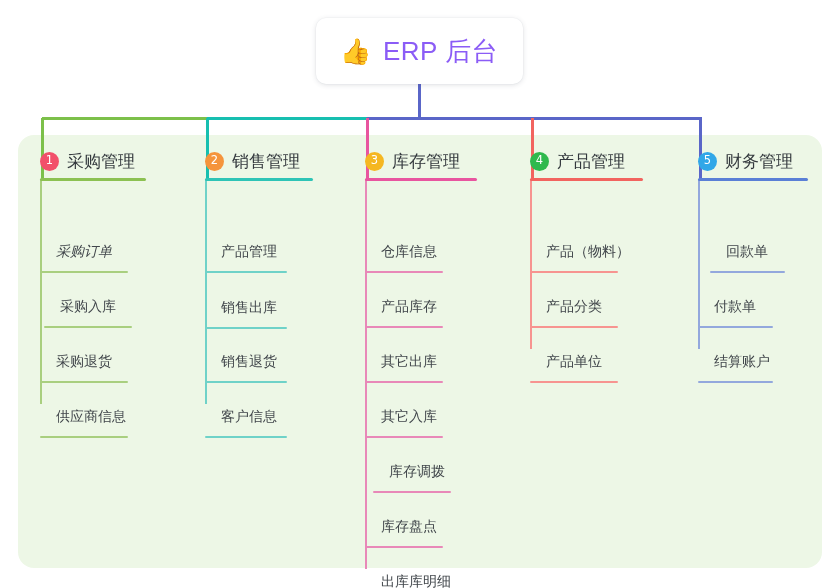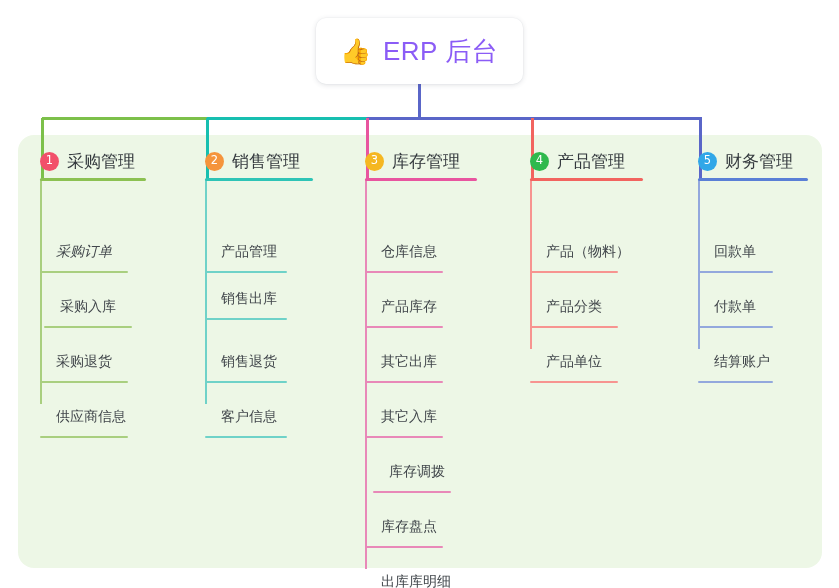--- a/index.html
+++ b/index.html
@@ -121,21 +121,21 @@
         <div class="col-head">
           <span class="badge" style="background: rgb(245, 148, 60);">2</span>
           <span class="col-title">销售管理</span>
           <div class="head-rule" style="width: 108px; background: rgb(46, 196, 182);"></div>
         </div>
         <div class="items">
           <div class="item" style="top: 64px; left: 0px; width: 82px;">
             <span class="item-label">产品管理</span>
             <div class="item-rule" style="width: 82px; background: rgb(111, 210, 200);"></div>
           </div>
-          <div class="item" style="top: 111px; left: 0px; width: 82px; padding-left: 16px;">
+          <div class="item" style="top: 120px; left: 0px; width: 82px; padding-left: 16px;">
             <span class="item-label">销售出库</span>
             <div class="item-rule" style="width: 82px; background: rgb(111, 210, 200);"></div>
           </div>
           <div class="item" style="top: 174px; left: 0px; width: 82px;">
             <span class="item-label">销售退货</span>
             <div class="item-rule" style="width: 82px; background: rgb(111, 210, 200);"></div>
           </div>
           <div class="item" style="top: 229px; left: 0px; width: 82px;">
             <span class="item-label">客户信息</span>
             <div class="item-rule" style="width: 82px; background: rgb(111, 210, 200);"></div>
@@ -199,21 +199,21 @@
           </div>
         </div>
       </div>
       <div class="col" style="left: 698px; top: 144px;">
         <div class="col-head">
           <span class="badge" style="background: rgb(49, 167, 232);">5</span>
           <span class="col-title">财务管理</span>
           <div class="head-rule" style="width: 110px; background: rgb(90, 127, 214);"></div>
         </div>
         <div class="items">
-          <div class="item" style="top: 64px; left: 0px; width: 75px;">
+          <div class="item" style="top: 64px; left: 12px; width: 75px;">
             <span class="item-label">回款单</span>
             <div class="item-rule" style="width: 75px; background: rgb(147, 168, 221);"></div>
           </div>
           <div class="item" style="top: 119px; left: 0px; width: 75px;">
             <span class="item-label">付款单</span>
             <div class="item-rule" style="width: 75px; background: rgb(147, 168, 221);"></div>
           </div>
           <div class="item" style="top: 174px; left: 0px; width: 75px;">
             <span class="item-label">结算账户</span>
             <div class="item-rule" style="width: 75px; background: rgb(147, 168, 221);"></div>

